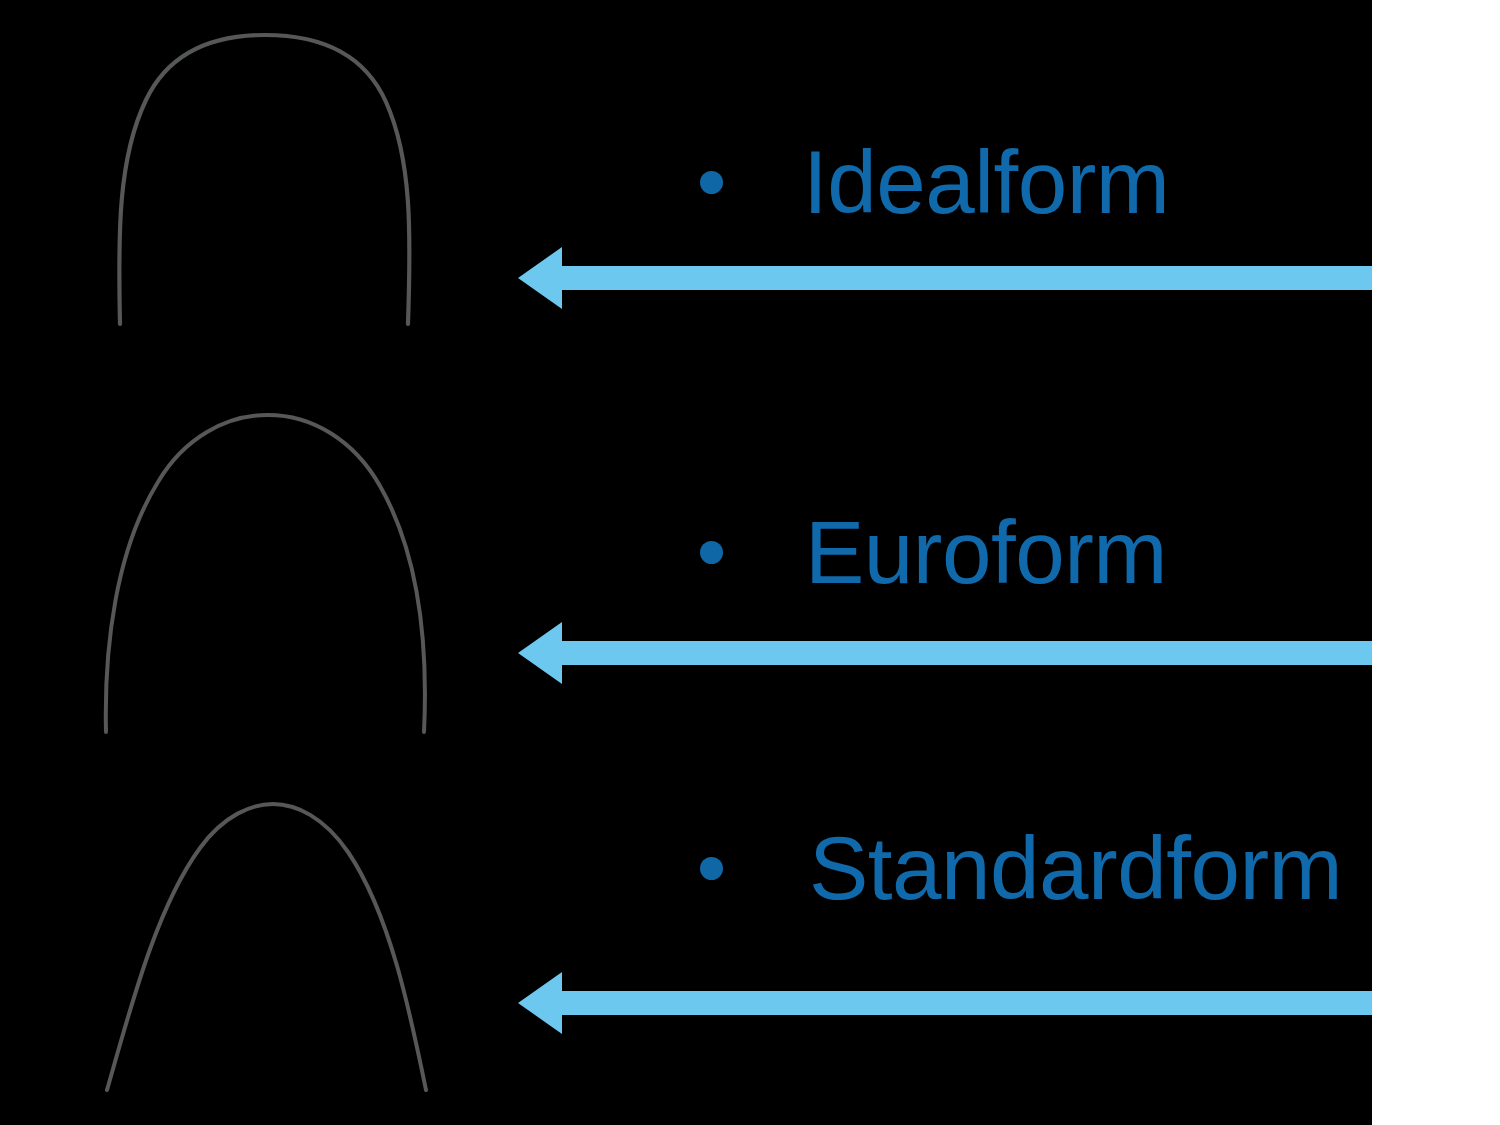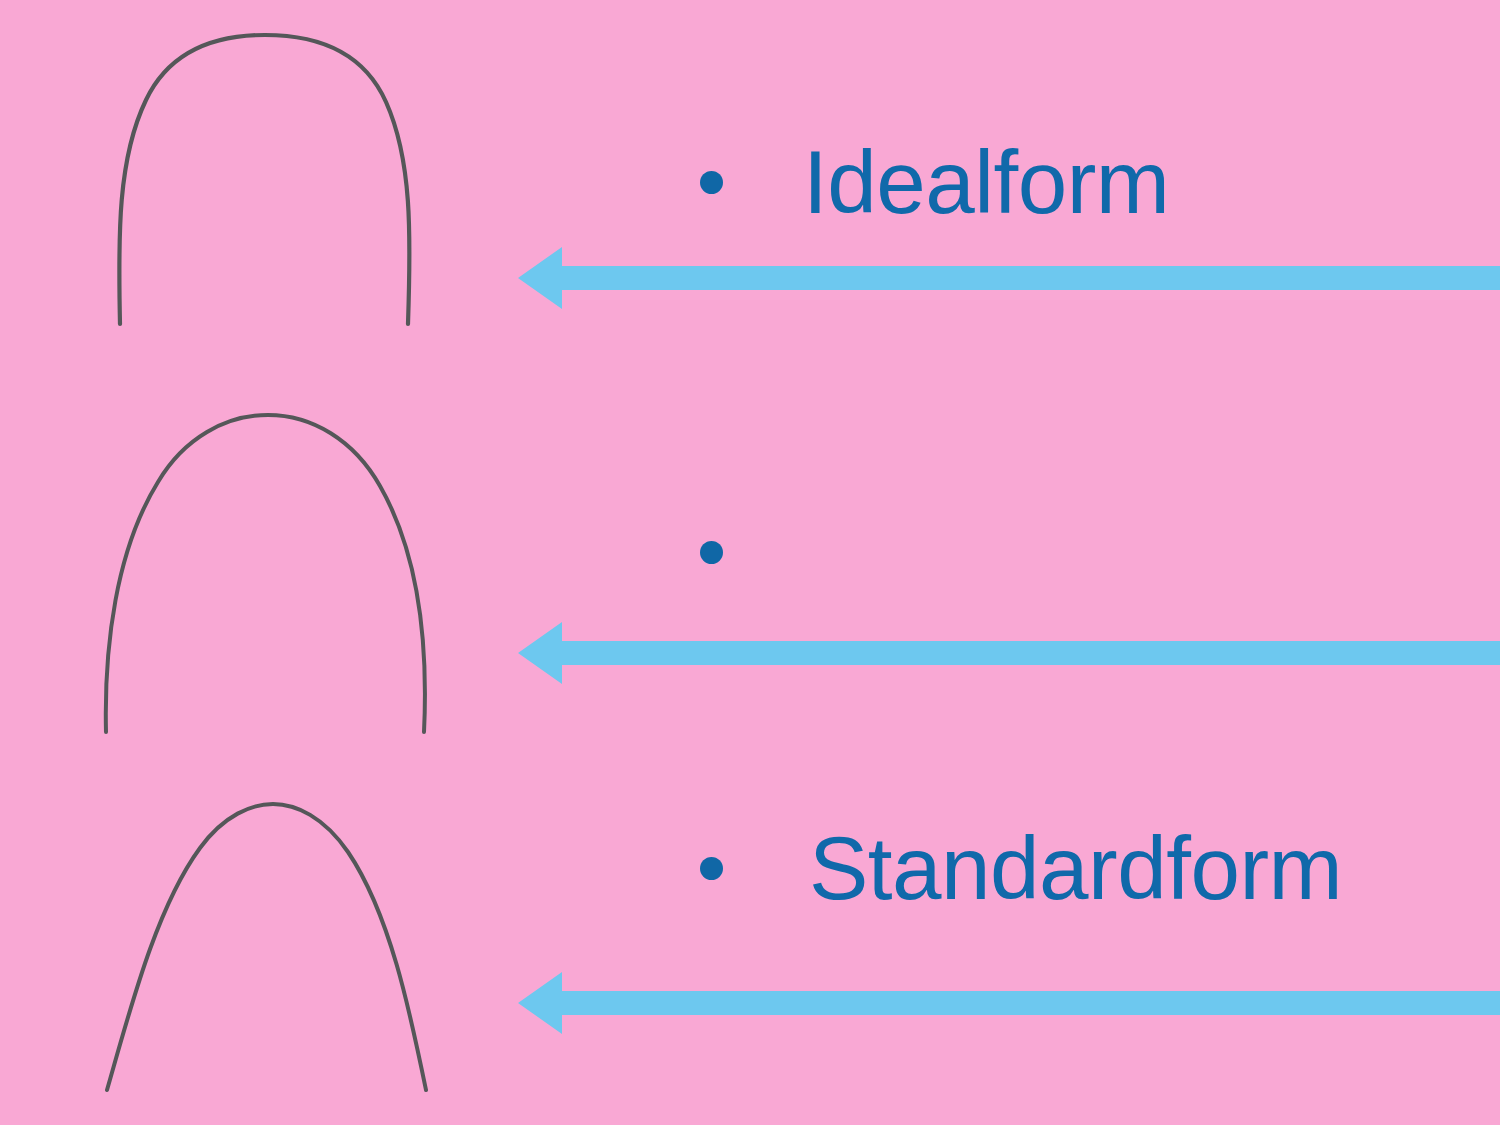--- a/index.html
+++ b/index.html
@@ -6,23 +6,23 @@
   html, body {
     margin: 0;
     padding: 0;
     background: #ffffff;
   }
   body {
     font-family: "Liberation Sans", sans-serif;
   }
   #slide {
     position: relative;
-    width: 1500px;
+    width: 1372px;
     height: 1125px;
-    background: #f9a8d4;
+    background: #000000;
     overflow: hidden;
   }
 
   
   .arch-figure {
     position: absolute;
     left: 60px;
     width: 420px;
   }
   .arch-figure svg {
@@ -141,20 +141,21 @@
     </svg>
   </div>
 
   <div class="bullet-row" id="label-idealform">
     <span class="bullet-dot"></span>
     <span class="bullet-label">Idealform</span>
   </div>
 
   <div class="bullet-row" id="label-euroform">
     <span class="bullet-dot"></span>
+    <span class="bullet-label">Euroform</span>
   </div>
 
   <div class="bullet-row" id="label-standardform">
     <span class="bullet-dot"></span>
     <span class="bullet-label">Standardform</span>
   </div>
 
 </div>
 
 </body></html>

